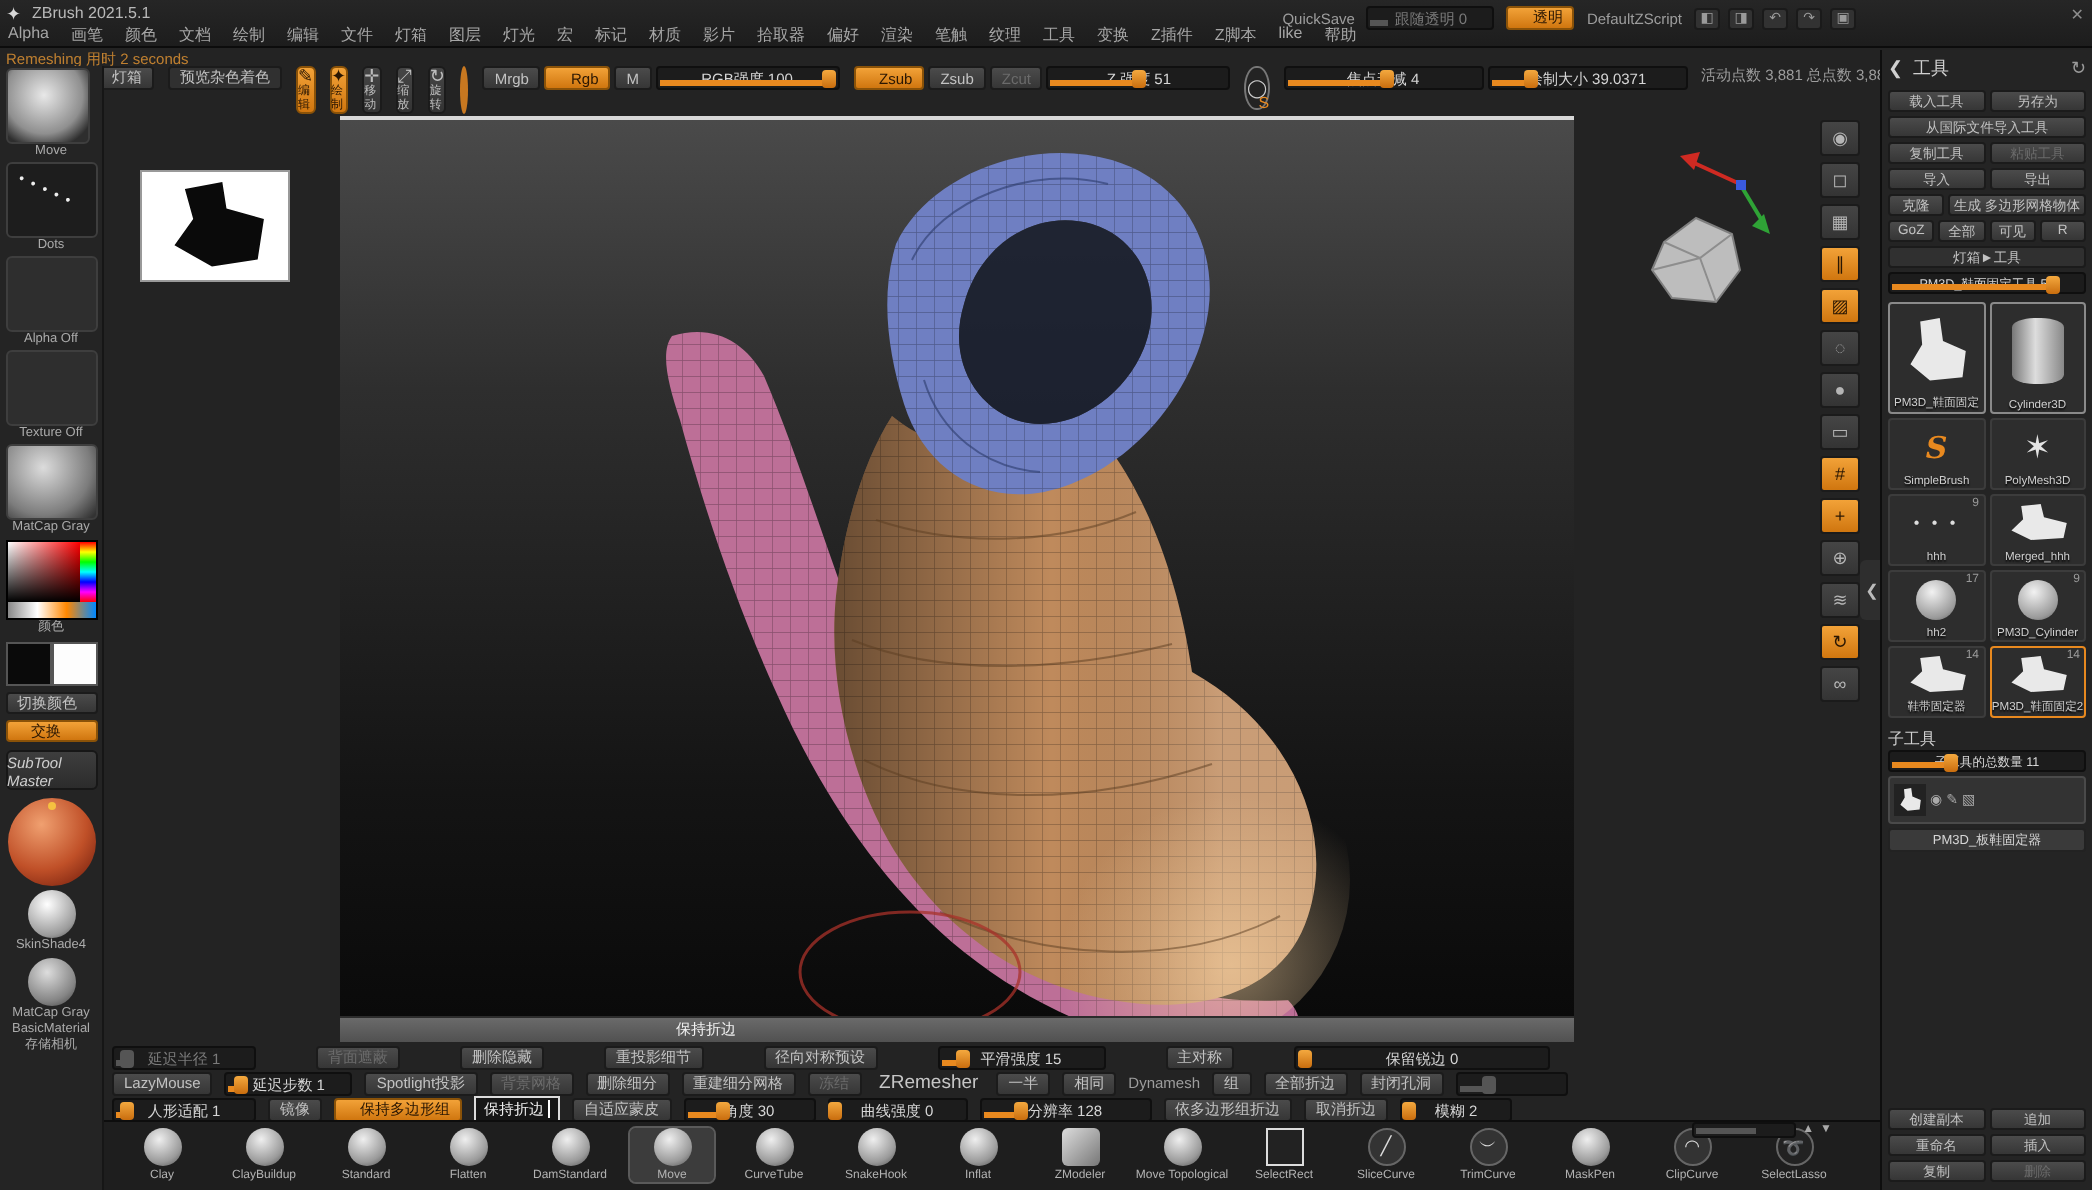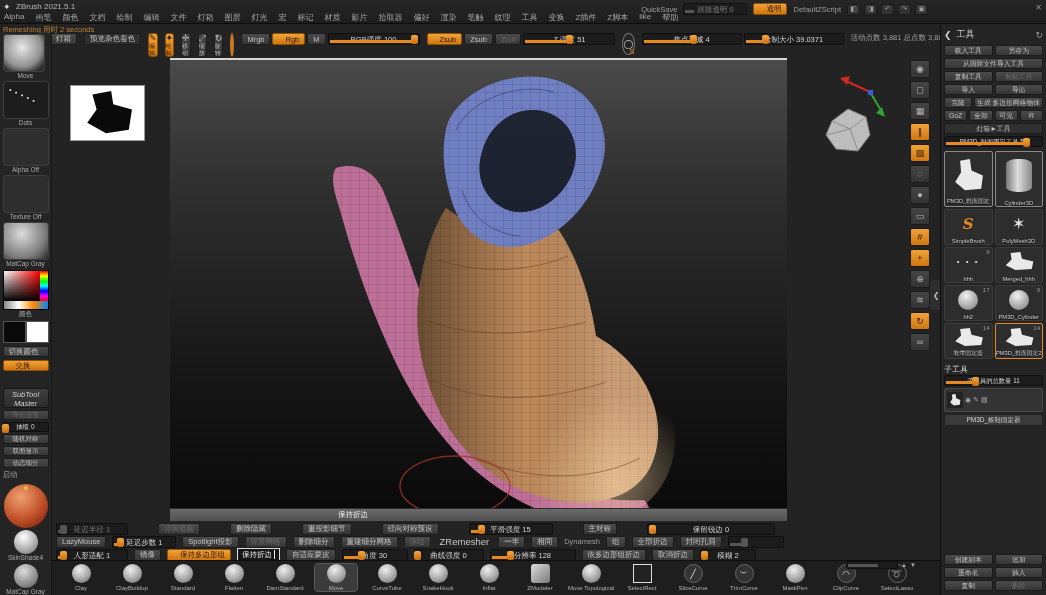--- a/index.html
+++ b/index.html
@@ -54,21 +54,21 @@
   .thumb.stroke{background:#1d1d1d;}
   .thumb.stroke:before{content:"• • • • •";position:absolute;left:4px;top:10px;color:#eee;font-size:7px;letter-spacing:1px;transform:rotate(25deg);display:block;}
   .thumb.material{background:radial-gradient(circle at 40% 30%,#dcdcdc,#7c7c7c 65%,#333 95%);border-radius:3px;}
   #picker{width:46px;height:40px;margin:2px auto 0;position:relative;border:1px solid #000;}
   #picker .sat{position:absolute;left:0;top:0;right:8px;bottom:8px;background:linear-gradient(to bottom,rgba(0,0,0,0),#000),linear-gradient(to right,#fff,#f00);}
   #picker .hue{position:absolute;right:0;top:0;width:8px;bottom:8px;background:linear-gradient(#f00,#ff0,#0f0,#0ff,#00f,#f0f,#f00);}
   #picker .hue2{position:absolute;left:0;bottom:0;right:0;height:8px;background:linear-gradient(to right,#888,#fff,#f80,#08f);}
   #swatches{width:46px;margin:3px auto 0;display:flex;}
   .swatch{width:23px;height:22px;border:1px solid #555;}
   .leftbtn{display:block;width:46px;margin:3px auto 0;}
-  #stm{width:46px;height:20px;margin:17px auto 0;background:linear-gradient(#3e3e3e,#2c2c2c);border:1px solid #171717;border-radius:3px;color:#cfcfcf;font-family:"DejaVu Serif",serif;font-style:italic;font-size:7.5px;line-height:9px;text-align:center;padding-top:1px;}
+  #stm{width:46px;height:20px;margin:4px auto 0;background:linear-gradient(#3e3e3e,#2c2c2c);border:1px solid #171717;border-radius:3px;color:#cfcfcf;font-family:"DejaVu Serif",serif;font-style:italic;font-size:7.5px;line-height:9px;padding-top:1px;}
   #plugin-list{width:46px;margin:2px auto 0;display:flex;flex-direction:column;gap:2px;}
   #plugin-list .w-btn,#plugin-list .w-sl{width:46px;height:10px;font-size:6.5px;}
   #plugin-list .w-sl .lab{font-size:6.5px;top:0;}
   #curmat{width:44px;height:44px;border-radius:50%;margin:4px auto 0;background:radial-gradient(circle at 38% 30%,#f0a070,#c05028 55%,#701c0c 95%);position:relative;}
   #curmat:after{content:"";position:absolute;left:20px;top:2px;width:4px;height:4px;border-radius:50%;background:#f5c040;}
   .matball{width:24px;height:24px;border-radius:50%;margin:2px auto 0;background:radial-gradient(circle at 40% 30%,#fff,#9a9a9a 70%,#444);}
   .matball.gray{background:radial-gradient(circle at 40% 30%,#ddd,#858585 65%,#3a3a3a);}
   .matlabel{font-size:6.5px;color:#ababab;text-align:center;line-height:8px;}
 
   
@@ -339,32 +339,20 @@
         <div class="hue2"></div>
       </div>
     <div class="matlabel">颜色</div>
     <div id="swatches">
       <div class="swatch" style="background:#0a0a0a"></div>
       <div class="swatch" style="background:#fdfdfd"></div>
     </div>
     <div class="w-btn leftbtn" style="height:11px">切换颜色</div>
     <div class="w-btn on leftbtn" style="height:11px">交换</div>
     <div id="stm"><span>SubTool</span><br><span>Master</span></div>
-    <div id="plugin-list">
-        <div class="w-btn dim">导出选项</div>
-        <div class="w-sl">
-          <span class="lab">抽取 0</span>
-          <span class="f" style="width: 6%;"></span>
-          <span class="h" style="left: calc(6% - 4px);"></span>
-        </div>
-        <div class="w-btn">随机对称</div>
-        <div class="w-btn">双面显示</div>
-        <div class="w-btn">动态细分</div>
-        <span class="w-tx">启动</span>
-      </div>
     <div id="curmat"></div>
     <div class="matball"></div>
     <div class="matlabel">SkinShade4</div>
     <div class="matball gray"></div>
     <div class="matlabel">MatCap Gray</div>
     <div class="matlabel">BasicMaterial</div>
     <div class="matlabel">存储相机</div>
 
   </div>
 

